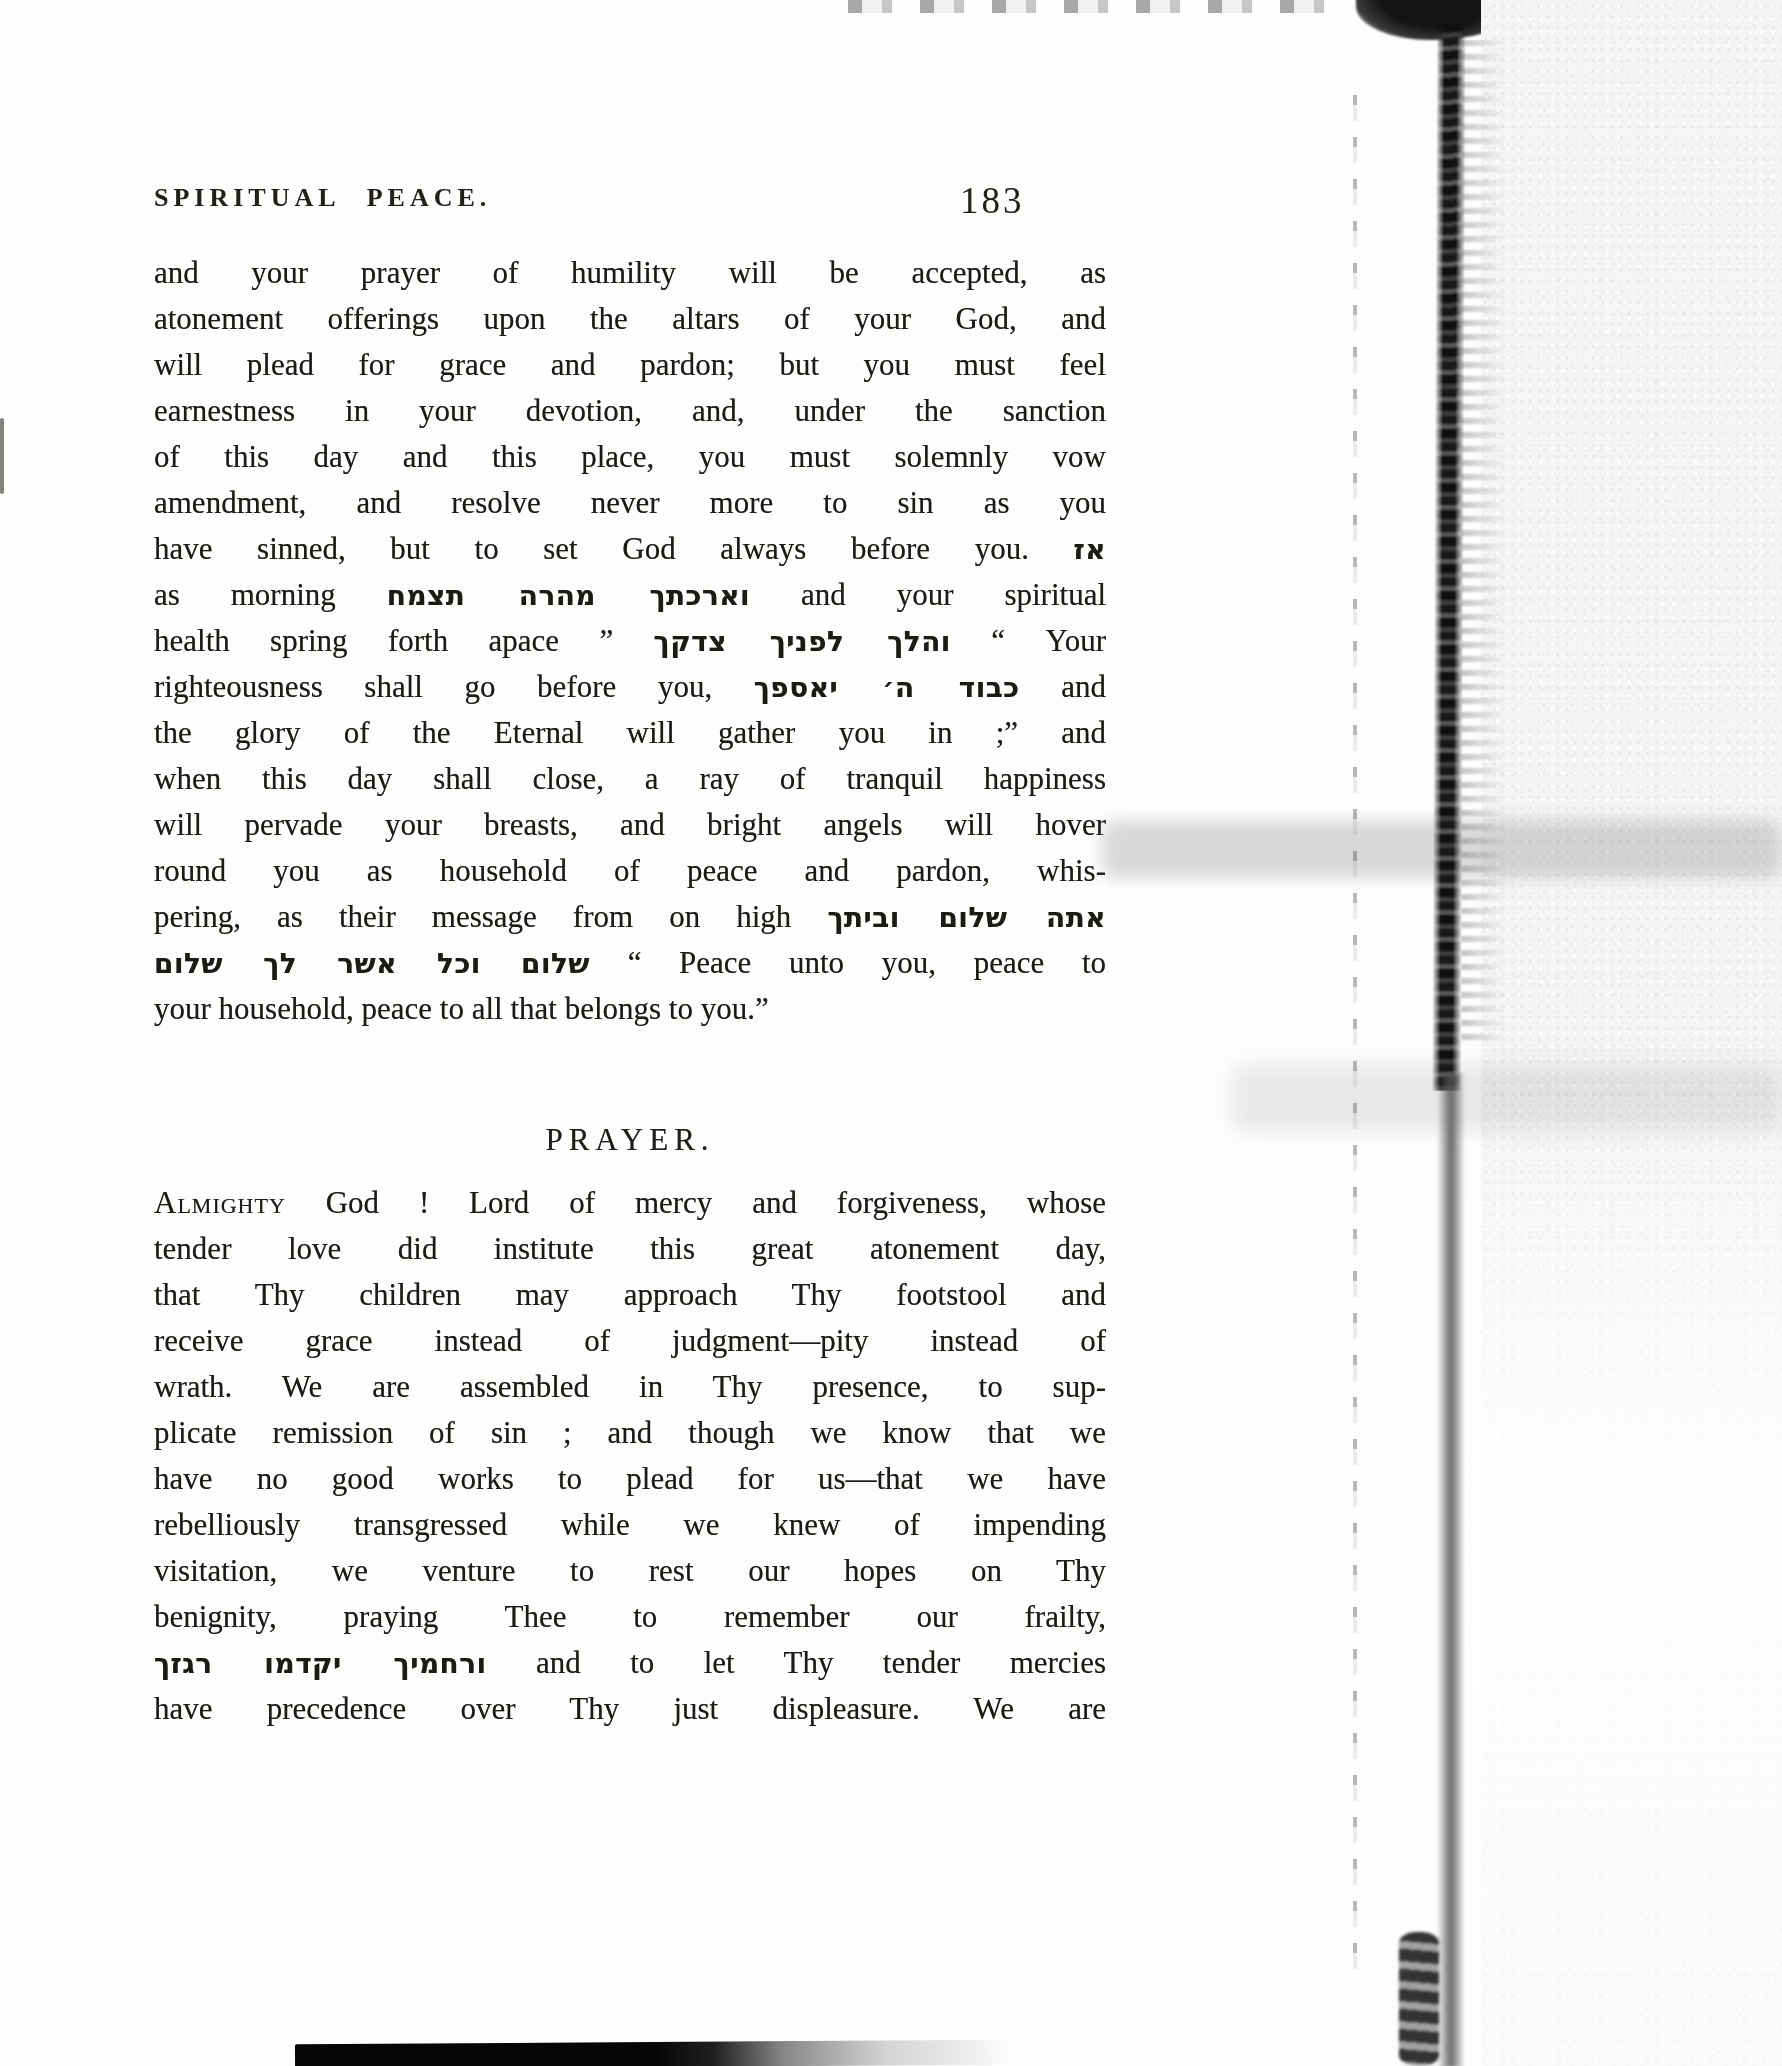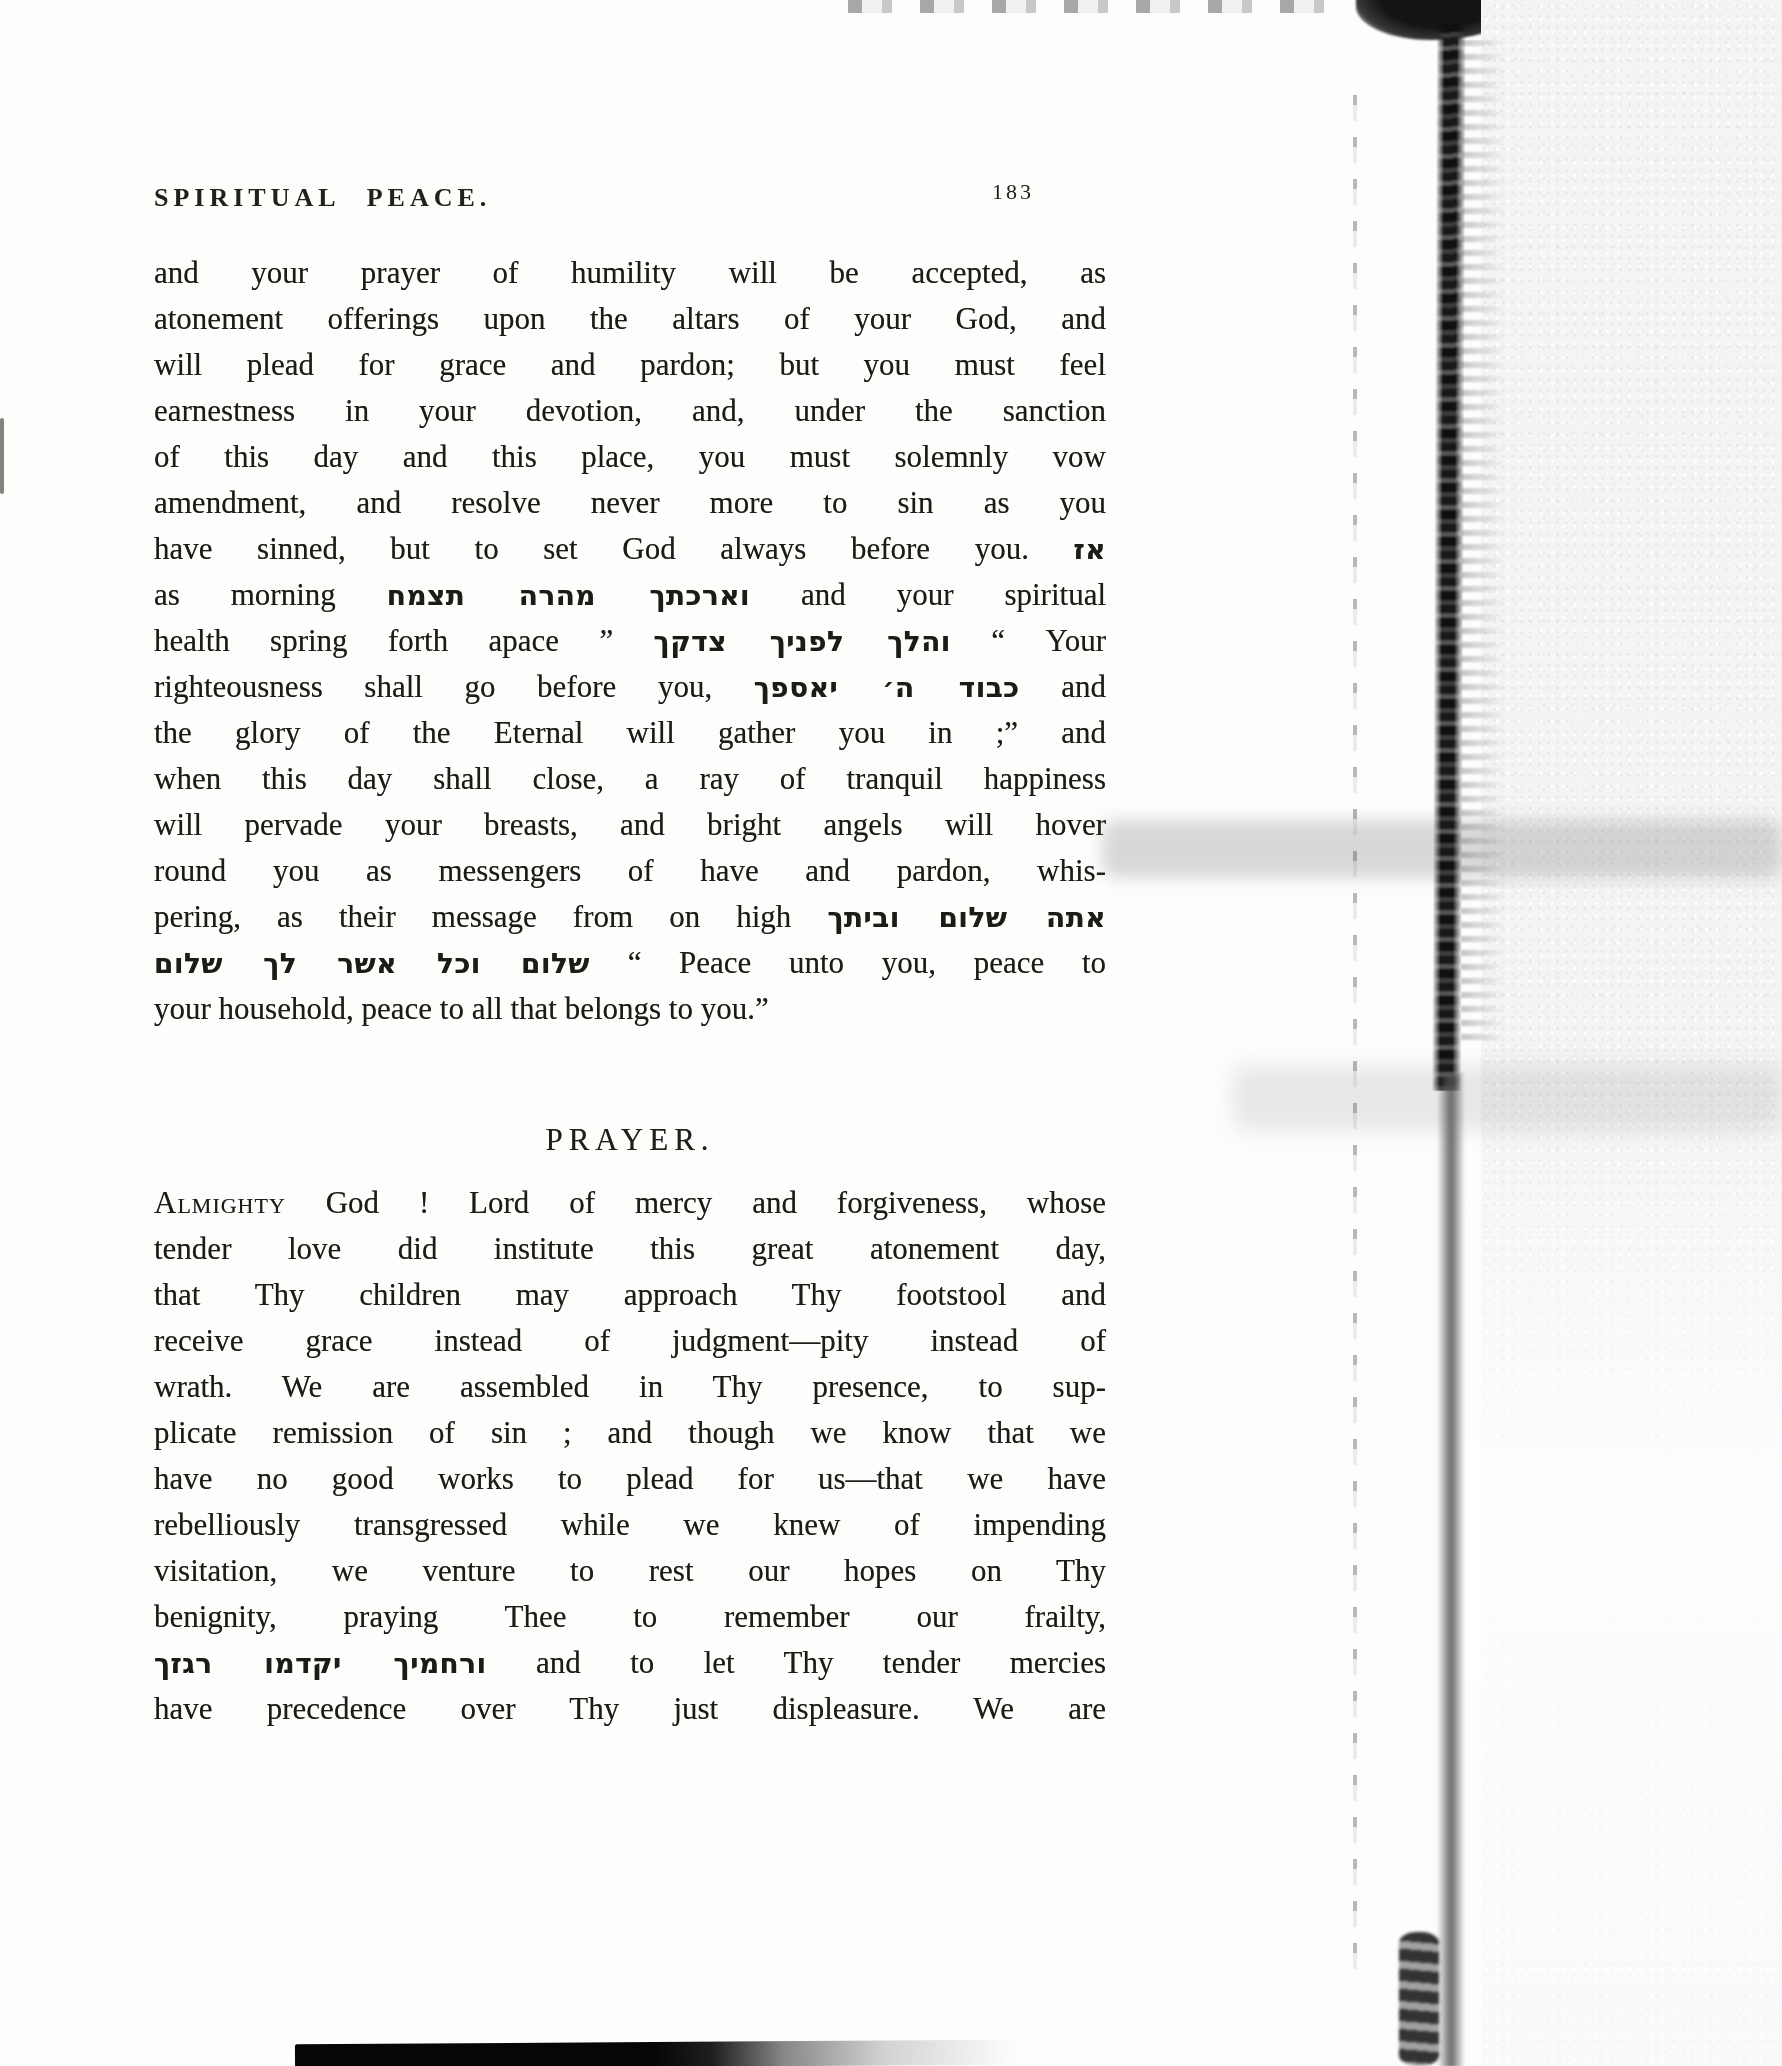--- a/index.html
+++ b/index.html
@@ -9,21 +9,21 @@
     font-family:"Liberation Serif","DejaVu Serif",serif;
     color:#1d1b18;
   }
   
   .running-head{
     position:absolute; top:183px; left:154px; width:952px;
     text-align:left; font-size:26px; letter-spacing:5px; word-spacing:16px;
     font-weight:bold; color:#23201c;
   }
   .page-num{
-    position:absolute; top:179px; left:992px; font-size:22px;
+    position:absolute; top:179px; left:960px; font-size:37px;
     letter-spacing:3px; color:#23201c;
   }
   
   .col{position:absolute; left:154px; width:952px;}
   #para1{top:250px;}
   #para2{top:1180px;}
   .line{
     height:46px; line-height:46px; font-size:31px;
     text-align:justify; text-align-last:justify;
     white-space:normal; color:#1d1b18;
@@ -135,21 +135,21 @@
     <div class="line"><span>earnestness in your devotion, and, under the sanction</span></div>
     <div class="line"><span>of this day and this place, you must solemnly vow</span></div>
     <div class="line"><span>amendment, and resolve never more to sin as you</span></div>
     <div class="line"><span>have sinned, but to set God always before you.</span> <span class="he">אז</span></div>
     <div class="line"><span>as morning</span> <span class="he">וארכתך מהרה תצמח</span> <span>and your spiritual</span></div>
     <div class="line"><span>health spring forth apace ”</span> <span class="he">והלך לפניך צדקך</span> <span>“ Your</span></div>
     <div class="line"><span>righteousness shall go before you,</span> <span class="he">כבוד ה׳ יאספך</span> <span>and</span></div>
     <div class="line"><span>the glory of the Eternal will gather you in ;”  and</span></div>
     <div class="line"><span>when this day shall close, a ray of tranquil happiness</span></div>
     <div class="line"><span>will pervade your breasts, and bright angels will hover</span></div>
-    <div class="line"><span>round you as messengers of have and pardon, whis-</span></div>
+    <div class="line"><span>round you as household of peace and pardon, whis-</span></div>
     <div class="line"><span>pering, as their message from on high</span> <span class="he">אתה שלום וביתך</span></div>
     <div class="line"><span class="he">שלום וכל אשר לך שלום</span> <span>“ Peace unto you, peace to</span></div>
     <div class="line no-stretch"><span>your household, peace to all that belongs to you.”</span></div>
   </div>
 
   <div class="prayer-head">PRAYER.</div>
 
   <div class="col" id="para2">
     <div class="line"><span class="sc">Almighty</span> <span>God !  Lord of mercy and forgiveness, whose</span></div>
     <div class="line"><span>tender love did institute this great atonement day,</span></div>

